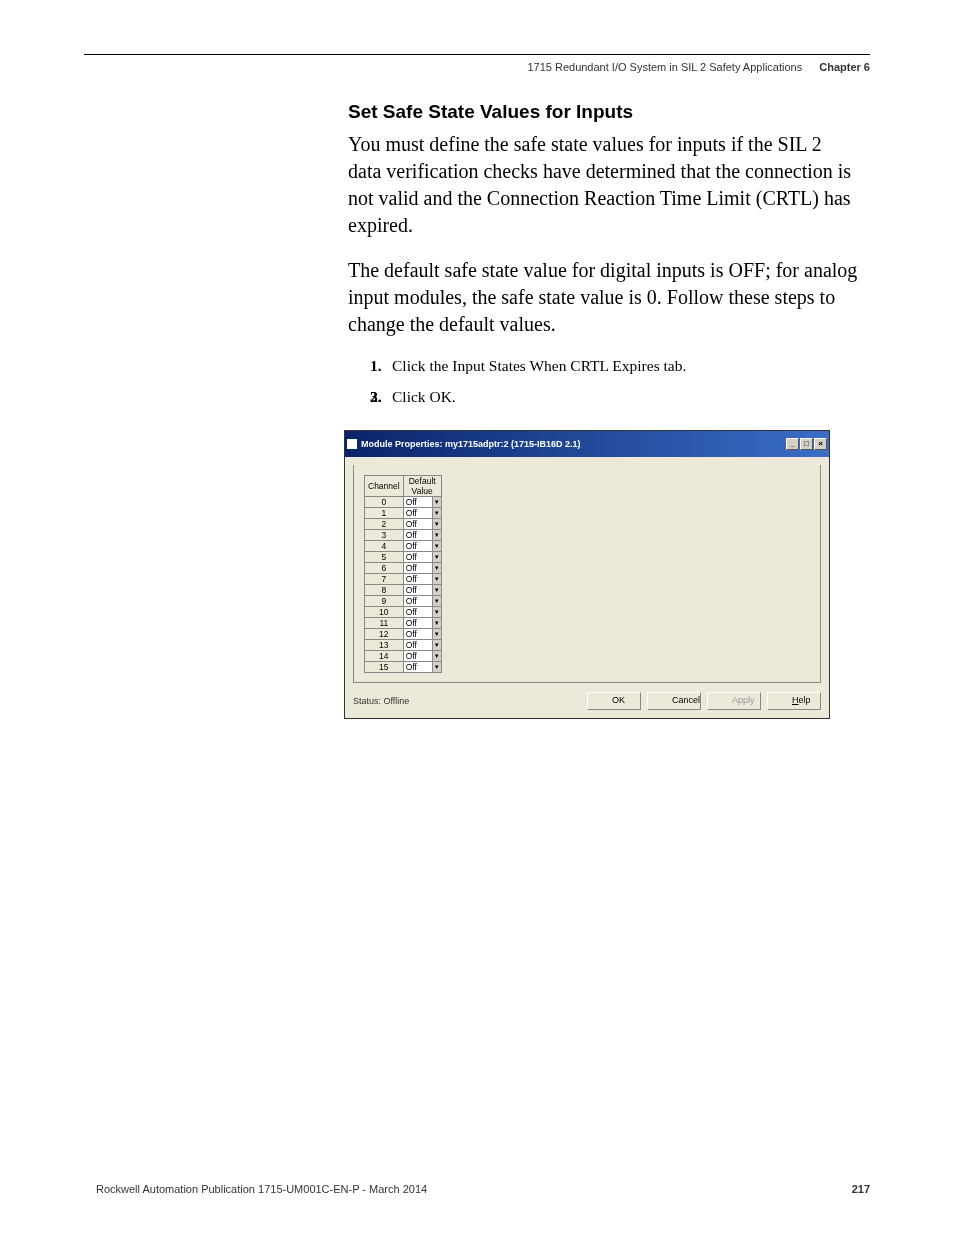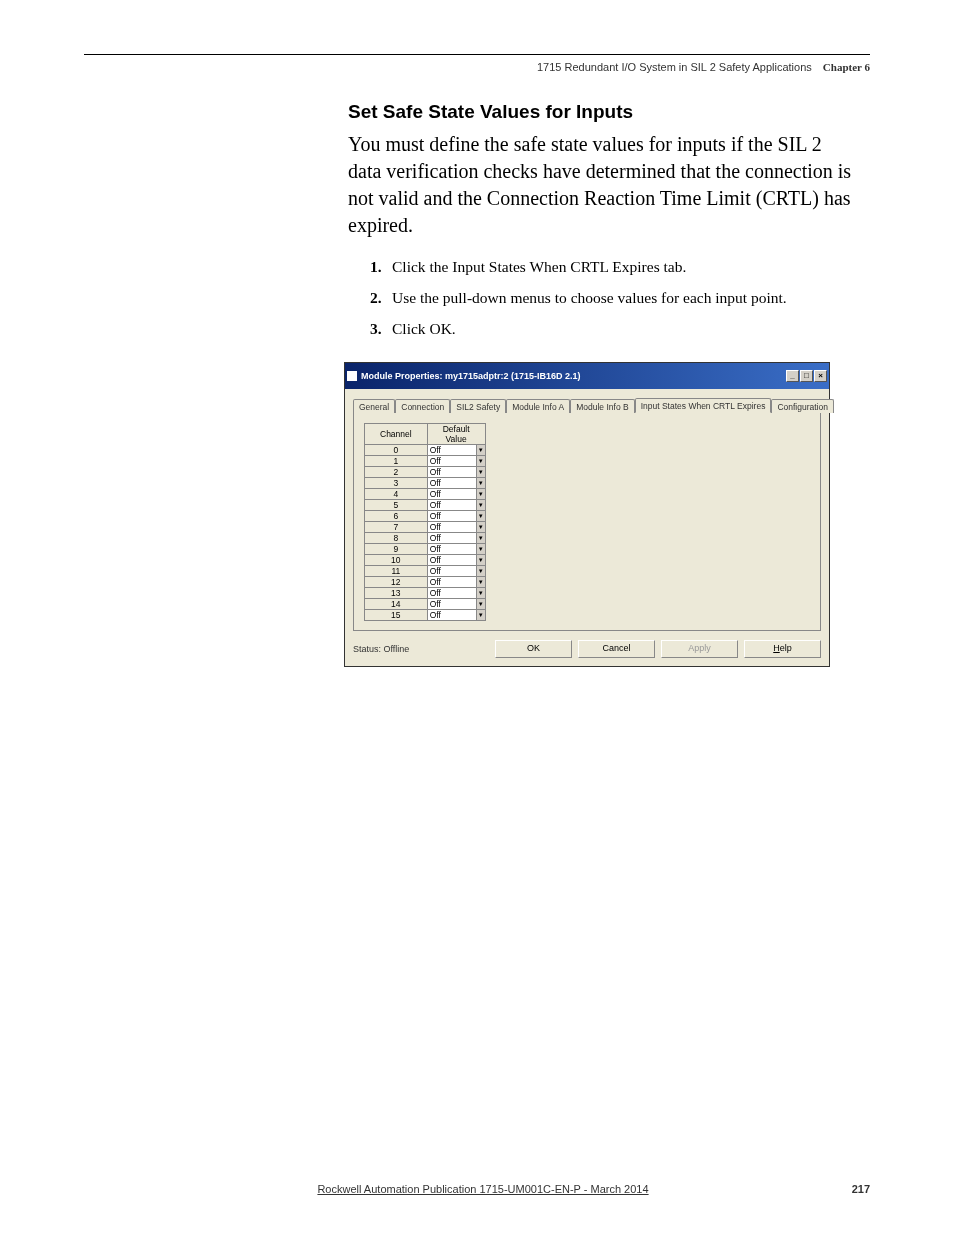--- a/index.html
+++ b/index.html
@@ -20,22 +20,21 @@
   }
   .running-header {
     text-align: right;
     font-family: Arial, Helvetica, sans-serif;
     font-size: 11px;
     color: #333;
     margin-bottom: 28px;
   }
   .running-header .chapter {
     font-weight: bold;
-    margin-left: 8px;
-    font-family: Liberation Serif, serif;
+    margin-left: 14px;
   }
   .content {
     margin-left: 264px;
     margin-right: 11px;
   }
   .section-heading {
     font-family: Arial, Helvetica, sans-serif;
     font-weight: bold;
     font-size: 19px;
     margin-bottom: 8px;
@@ -136,21 +135,21 @@
     padding: 10px;
     height: 218px;
     background: #ece9d8;
   }
   .channel-table {
     border-collapse: collapse;
     font-size: 8.5px;
   }
   .channel-table th, .channel-table td {
     border: 1px solid #888;
-    padding: 0 15px;
+    padding: 0 3px;
     height: 11px;
     background: #fff;
     text-align: center;
   }
   .channel-table th {
     background: #ece9d8;
     font-weight: normal;
   }
   .channel-table td.ch { width: 26px; background:#ece9d8; }
   .channel-table td.val-cell { width: 38px; text-align: left; padding-left:2px; position: relative; }
@@ -168,91 +167,82 @@
     color: #000;
   }
   .dialog-footer {
     display: flex;
     align-items: center;
     padding: 5px 8px 8px 8px;
     font-size: 9px;
   }
   .dialog-footer .status { flex: 1; color: #333; }
   .dlg-btn {
-    width: 77px;
+    width: 54px;
     height: 18px;
     font-size: 9px;
     background: #ece9d8;
     border: 1px solid #888;
     border-top-color: #fff;
     border-left-color: #fff;
     margin-left: 6px;
-    text-align: center;
+    text-align: left;
     line-height: 15px;
     color: #000;
+    padding-left: 24px;
   }
   .dlg-btn.disabled { color: #999; }
   .dlg-btn .ul { text-decoration: underline; }
   .page-footer {
     position: absolute;
     bottom: 40px;
     left: 96px;
     right: 84px;
     display: flex;
-    justify-content: center;
     font-family: Arial, Helvetica, sans-serif;
     font-size: 11px;
     color: #333;
-    text-decoration: underline;
   }
   .page-number {
     position: absolute;
     right: 0;
     font-weight: bold;
   }
 </style>
 </head>
 <body>
 
 <div class="page">
   <div class="header-line"></div>
   <div class="running-header">
     <span>1715 Redundant I/O System in SIL 2 Safety Applications</span>
     <span class="chapter">Chapter 6</span>
   </div>
 
   <div class="content">
     <h2 class="section-heading">Set Safe State Values for Inputs</h2>
     <p class="para">You must define the safe state values for inputs if the SIL 2 data verification checks have determined that the connection is not valid and the Connection Reaction Time Limit (CRTL) has expired.</p>
+    <p class="para">The default safe state value for digital inputs is OFF; for analog input modules, the safe state value is 0. Follow these steps to change the default values.</p>
     <ol class="steps">
       <li><span class="num">1.</span><span>Click the Input States When CRTL Expires tab.</span></li>
-      <li><span class="num">2.</span><span>Use the pull-down menus to choose values for each input point.</span></li>
+      <li><span class="num">2.</span></li>
       <li><span class="num">3.</span><span>Click OK.</span></li>
     </ol>
 
     <div class="dialog" style="margin-left:-4px;">
       <div class="titlebar">
         <div class="app-icon"></div>
         <div class="title-text">Module Properties: my1715adptr:2 (1715-IB16D 2.1)</div>
         <div class="win-btns">
           <div class="win-btn">_</div>
           <div class="win-btn">□</div>
           <div class="win-btn">×</div>
         </div>
       </div>
       <div class="dialog-body">
-        <div class="tabs">
-          <div class="tab">General</div>
-          <div class="tab">Connection</div>
-          <div class="tab">SIL2 Safety</div>
-          <div class="tab">Module Info A</div>
-          <div class="tab">Module Info B</div>
-          <div class="tab active">Input States When CRTL Expires</div>
-          <div class="tab">Configuration</div>
-        </div>
         <div class="tab-content">
           <table class="channel-table">
             <tbody>
                 <tr>
               <th>Channel</th>
               <th>Default Value</th>
             </tr>
             <tr>
                   <td class="ch">0</td>
                   <td class="val-cell"><span>Off</span><span class="dd-arrow">▼</span></td>

